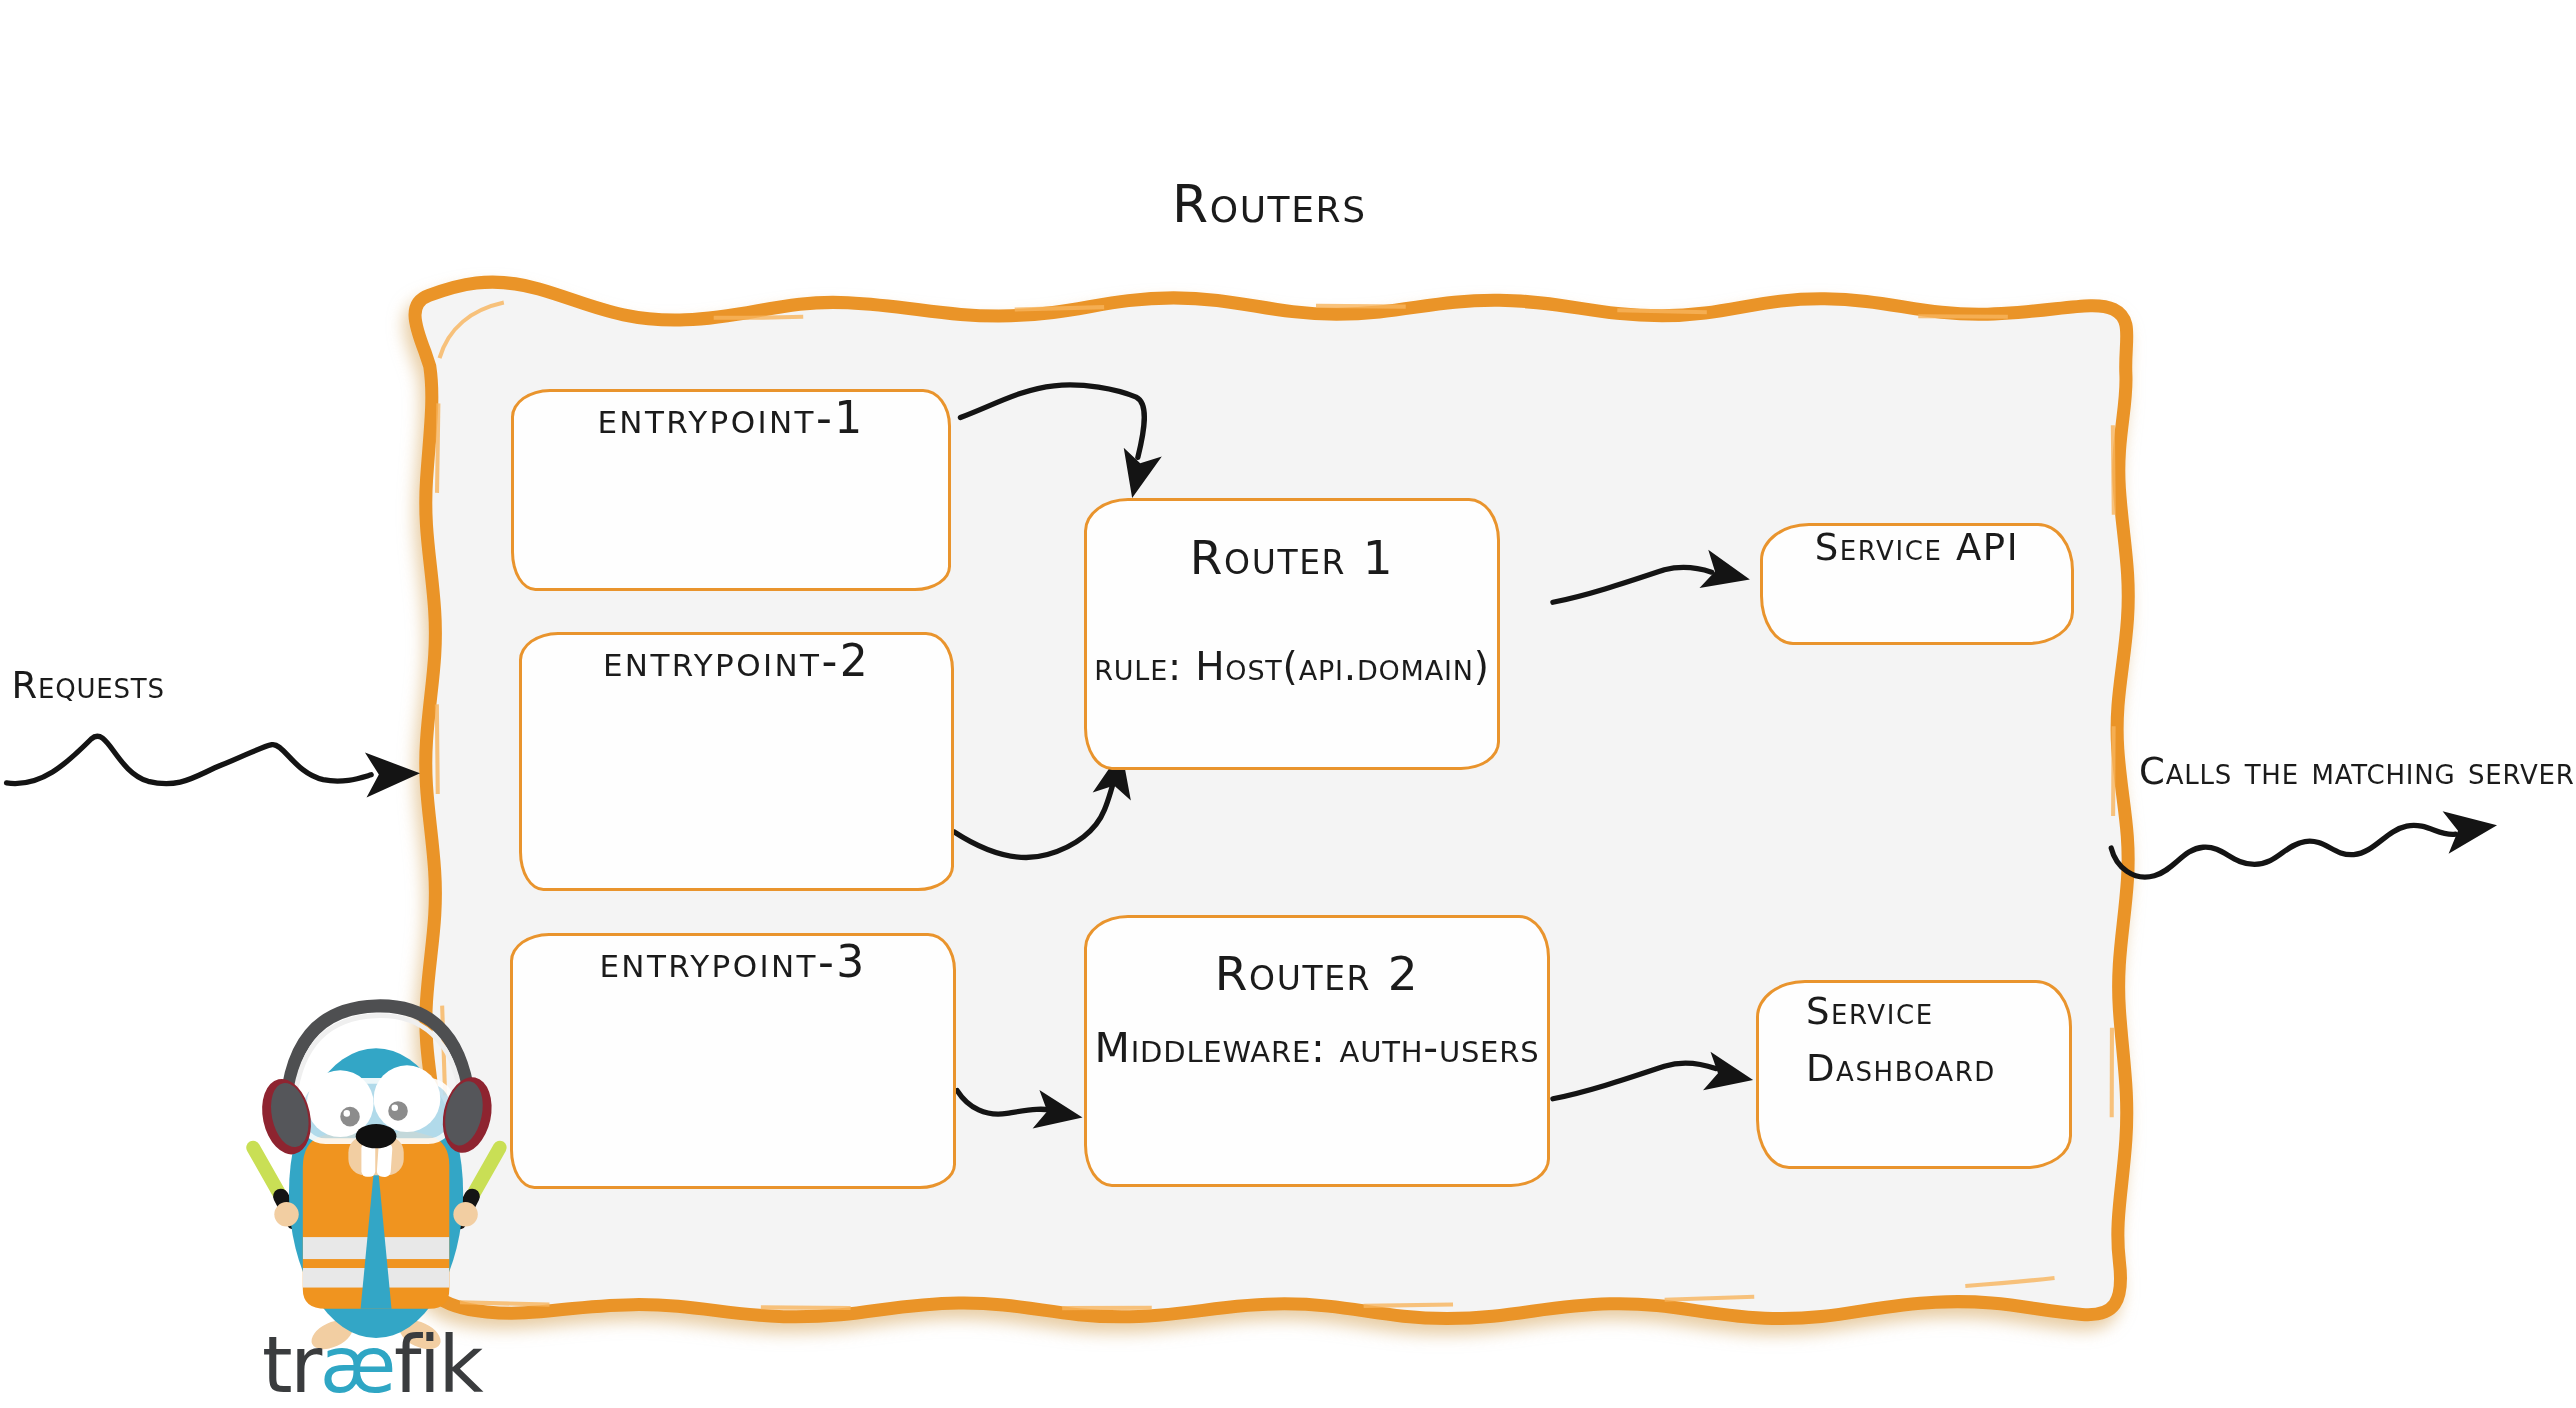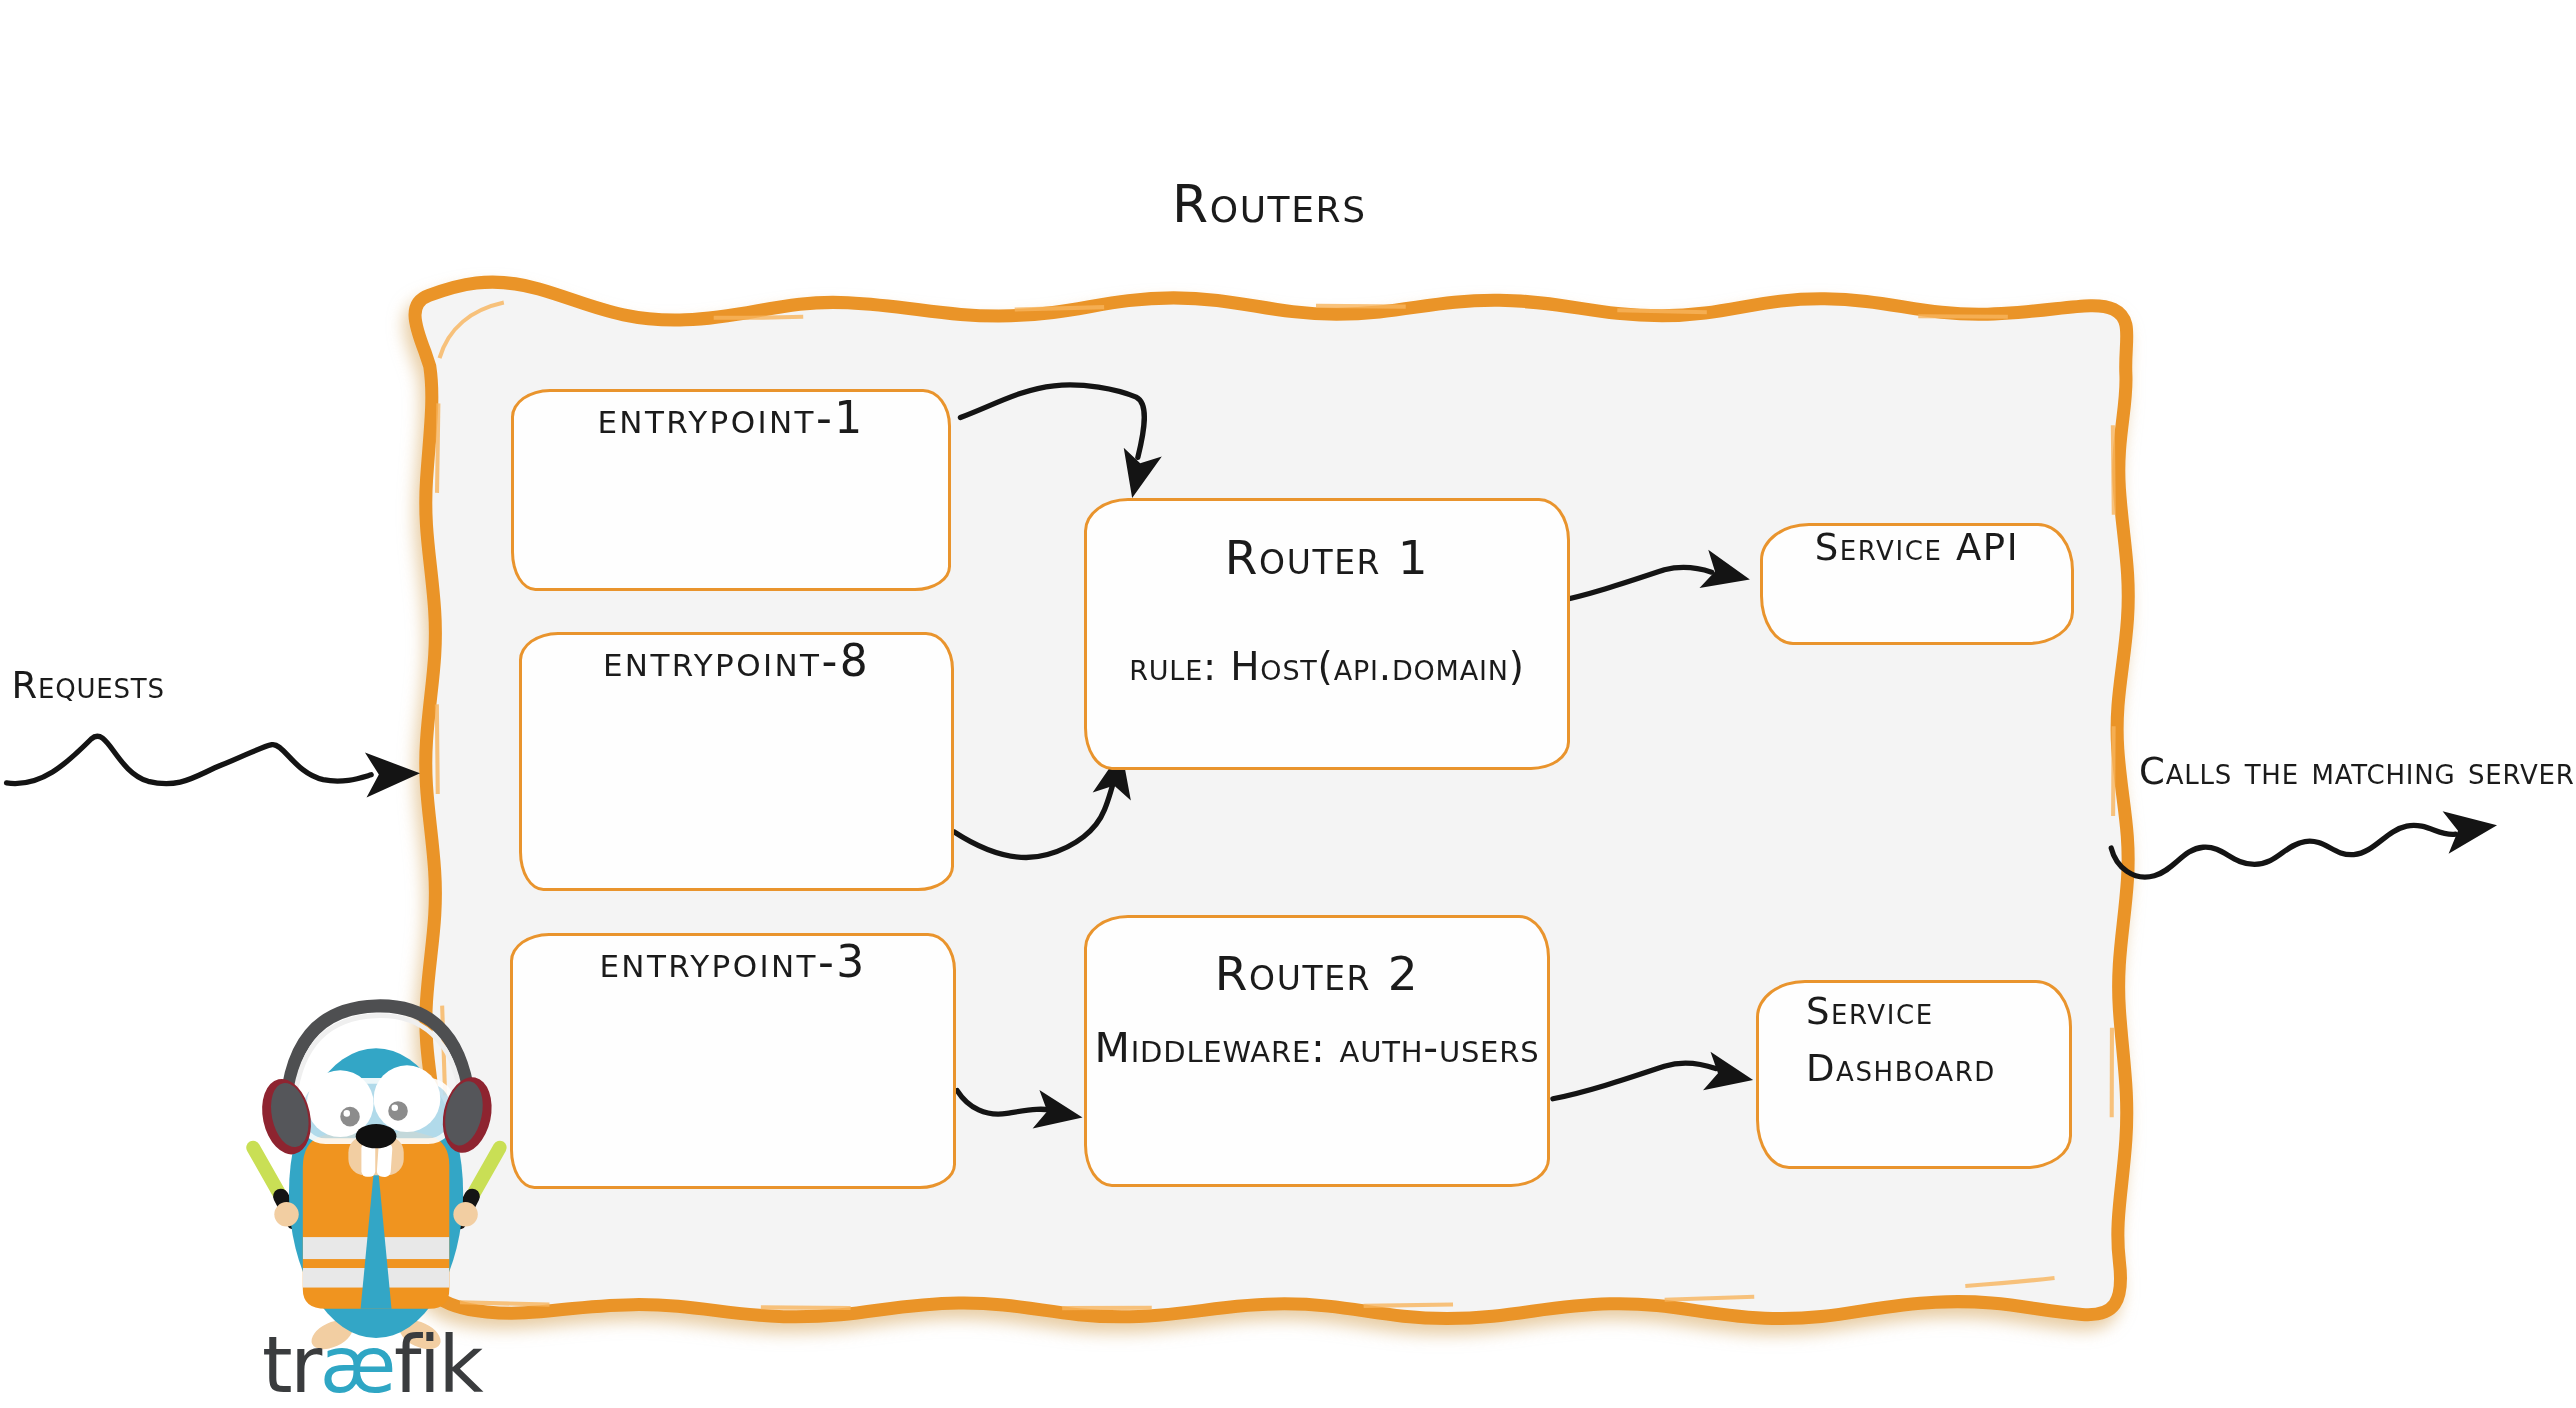--- a/index.html
+++ b/index.html
@@ -176,28 +176,28 @@
 
 <div class="abs side-label sc" style="left:11.4px;top:664px;">Requests</div>
 
 <div class="abs side-label sc" style="left:2139px;top:750px;white-space:nowrap;">Calls the matching server</div>
 
 <div class="node ep" style="left:511px;top:389px;width:440px;height:202px;">
   <div class="ep-label sc">entrypoint-1</div>
 </div>
 
 <div class="node ep" style="left:519px;top:632px;width:435px;height:259px;">
-  <div class="ep-label sc">entrypoint-8</div>
+  <div class="ep-label sc">entrypoint-2</div>
 </div>
 
 <div class="node ep" style="left:510px;top:933px;width:446px;height:256px;">
   <div class="ep-label sc">entrypoint-3</div>
 </div>
 
-<div class="node router" style="left:1084px;top:498px;width:486px;height:272px;justify-content:flex-start;padding-top:29px;">
+<div class="node router" style="left:1084px;top:498px;width:416px;height:272px;justify-content:flex-start;padding-top:29px;">
   <div class="router-title sc">Router 1</div>
   <div class="r1-rule sc">rule: Host(api.domain)</div>
 </div>
 
 <div class="node router" style="left:1084px;top:915px;width:466px;height:272px;justify-content:flex-start;padding-top:28px;gap:10px;">
   <div class="router-title sc">Router 2</div>
   <div class="r2-mw sc">Middleware: auth-users</div>
 </div>
 
 <div class="node svc" style="left:1760px;top:523px;width:314px;height:122px;">

